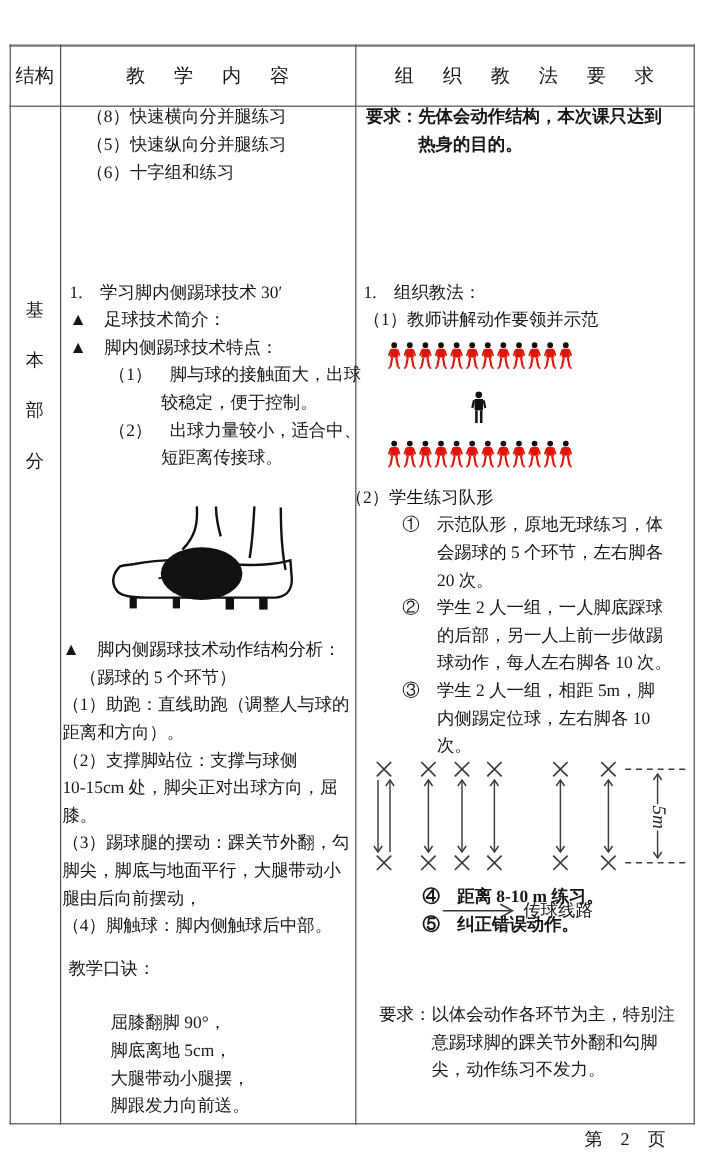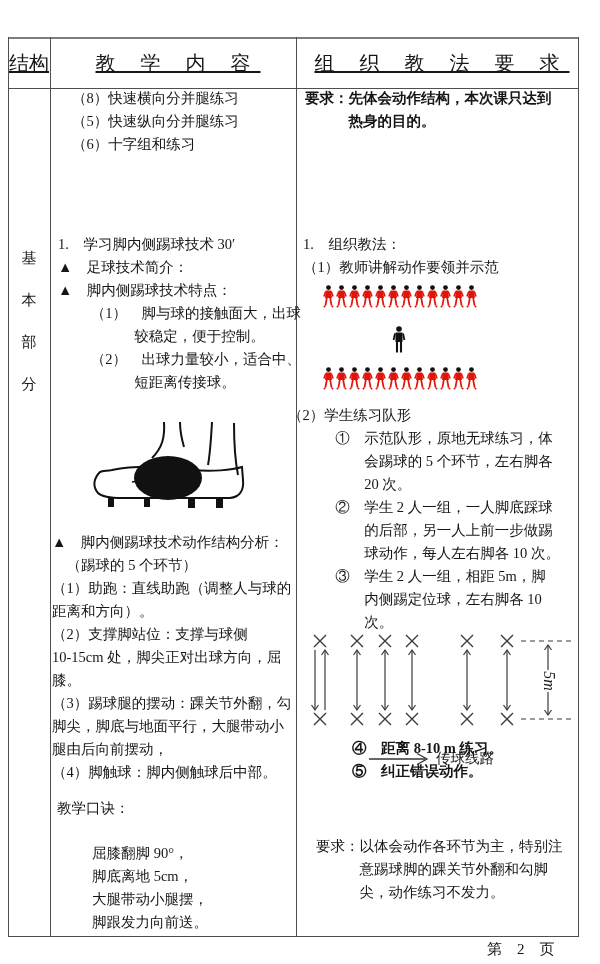--- a/index.html
+++ b/index.html
@@ -2,21 +2,21 @@
 <html><head>
 <meta charset="utf-8">
 <style>
   html,body{margin:0;padding:0;background:#ffffff;}
   body{width:600px;height:964px;position:relative;overflow:hidden;
        font-family:"Liberation Serif","DejaVu Serif",serif;color:#161616;}
   .abs{position:absolute;}
   .vline{position:absolute;width:1px;background:#4f4f4f;}
   .hline{position:absolute;height:1px;background:#4f4f4f;}
   .topline{position:absolute;height:2px;background:#7d7d7d;}
-  .hdr{position:absolute;font-size:20px;display:flex;align-items:center;justify-content:center;text-decoration:underline;}
+  .hdr{position:absolute;font-size:16px;display:flex;align-items:center;justify-content:center;}
   .hdr.sp{letter-spacing:10px;text-indent:10px;}
   .tblock{position:absolute;font-size:14.5px;line-height:23px;}
   .tblock div{white-space:pre;}
   .vcol{position:absolute;display:flex;flex-direction:column;align-items:center;gap:23px;font-size:15px;}
   .figrow{position:absolute;display:flex;gap:2px;}
   .passroute{position:absolute;display:flex;align-items:center;gap:3px;font-size:14.5px;}
   .footer{position:absolute;font-size:15px;}
 </style>
 </head>
 <body>

